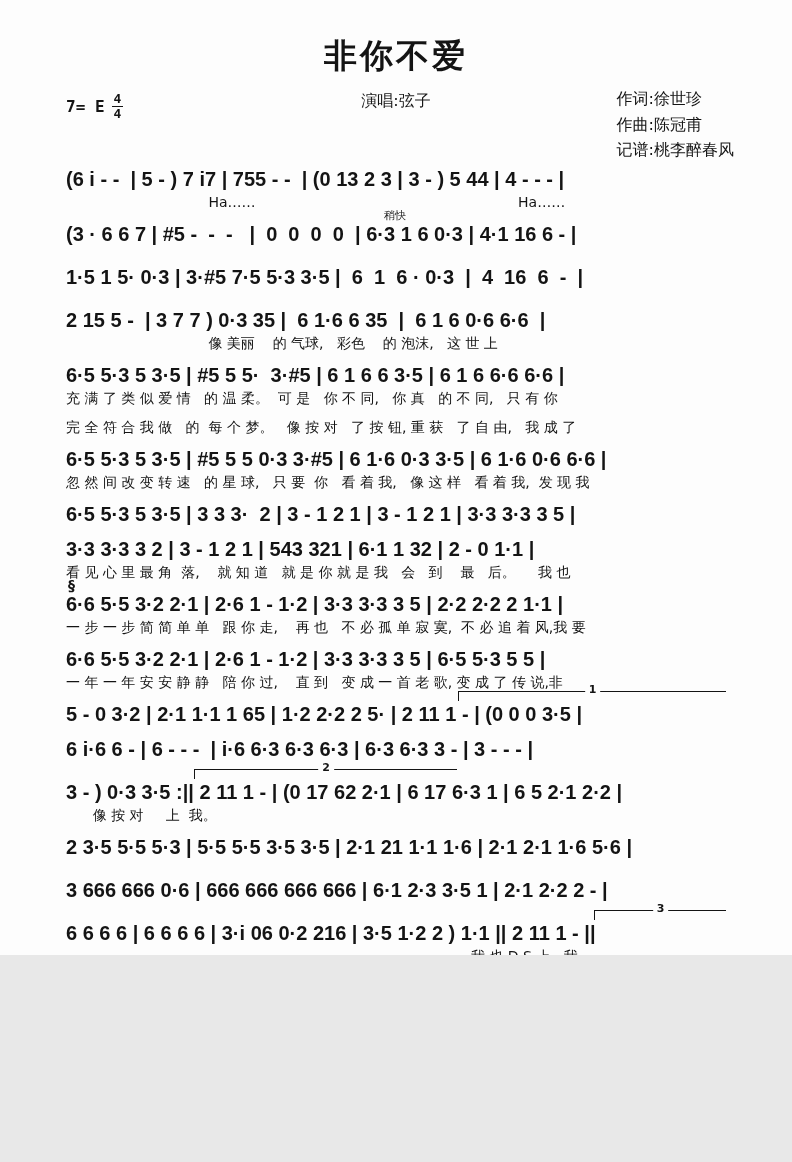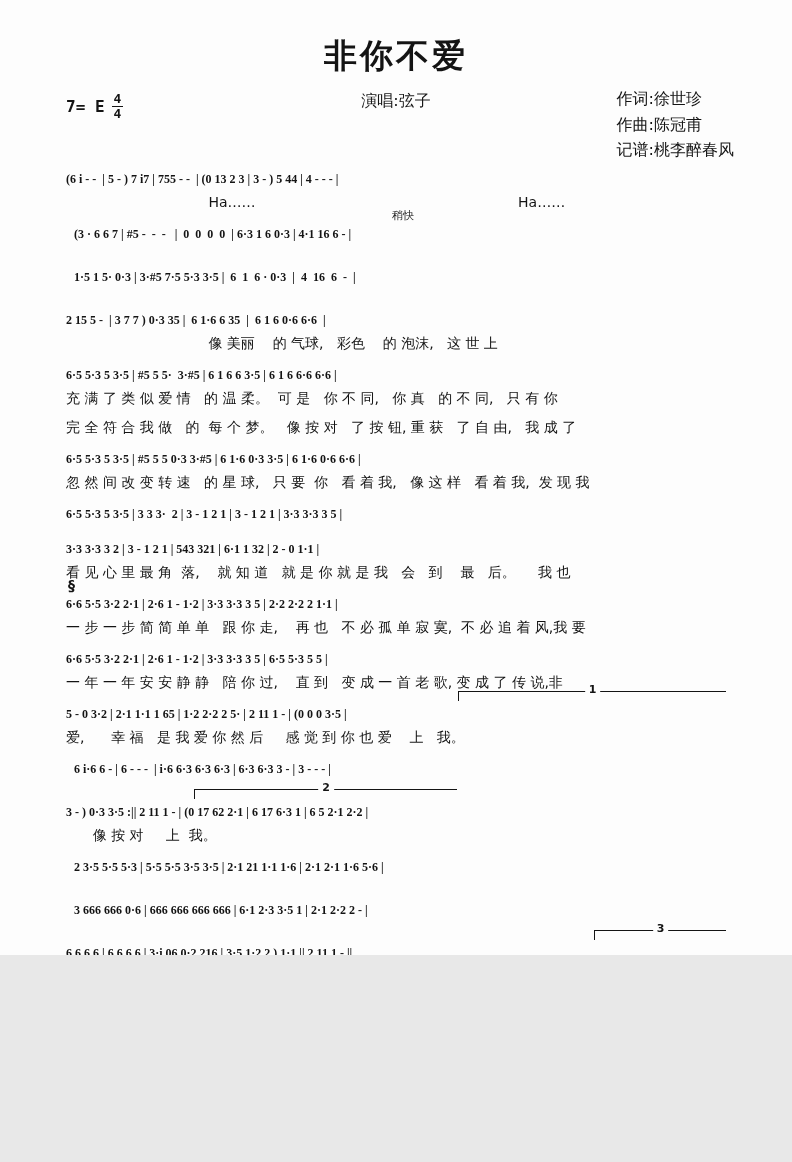--- a/index.html
+++ b/index.html
@@ -13,22 +13,22 @@
   .header{position:relative;height:132px;}
   .title{text-align:center;font-size:33px;font-weight:bold;letter-spacing:3px;font-family:"DejaVu Sans",sans-serif;}
   .performer{text-align:center;font-size:16px;margin-top:12px;}
   .keysig{position:absolute;left:0;top:58px;font-size:16px;font-weight:bold;
           font-family:"DejaVu Sans Mono",monospace;display:flex;align-items:center;gap:7px;}
   .frac{display:inline-flex;flex-direction:column;line-height:1.05;font-size:13px;text-align:center;}
   .frac .num{border-bottom:1.5px solid #141414;padding:0 2px;}
   .credits{position:absolute;right:-8px;top:52px;font-size:16px;line-height:1.6;text-align:left;}
   .score{position:relative;}
   .system{position:relative;margin-bottom:9px;}
-  .system.gap{margin-bottom:17px;margin-left:8px;}
-  .notes{font-family:Liberation Serif, serif;font-weight:bold;font-size:12px;
+  .system.gap{margin-bottom:17px;}
+  .notes{font-family:Liberation Sans, sans-serif;font-weight:bold;font-size:20px;
          line-height:26px;white-space:pre;letter-spacing:0;}
   .lyrics{font-size:14px;line-height:20px;white-space:pre;}
   .tempo{position:absolute;top:-13px;left:318px;font-size:11px;color:#222;}
   .segno{position:absolute;top:-14px;left:2px;font-size:14px;font-weight:bold;}
   .ending{position:absolute;top:-10px;height:9px;border-top:1.5px solid #141414;border-left:1.5px solid #141414;}
   .ending .lbl{position:absolute;top:-8px;left:50%;transform:translateX(-50%);
                background:#fdfdfd;padding:0 4px;font-size:11px;font-weight:bold;line-height:1;}
   .e1{left:392px;right:0;}
   .e2{left:128px;width:262px;}
   .e3{left:528px;right:0;}
@@ -109,21 +109,20 @@
       <div class="notes">6·6 5·5 3·2 2·1 | 2·6 1 - 1·2 | 3·3 3·3 3 5 | 6·5 5·3 5 5 |</div>
       <div class="lyrics">一 年 一 年 安 安 静 静   陪 你 过,    直 到   变 成 一 首 老 歌, 变 成 了 传 说,非</div>
     </div>
 
 
     <div class="system">
       <span class="ending e1">
         <span class="lbl">1</span>
       </span>
       <div class="notes">5 - 0 3·2 | 2·1 1·1 1 65 | 1·2 2·2 2 5· | 2 11 1 - | (0 0 0 3·5 |</div>
-      <div class="lyrics">爱,      幸 福   是 我 爱 你 然 后     感 觉 到 你 也 爱    上   我。</div>
     </div>
 
     <div class="system gap">
       <div class="notes">6 i·6 6 - | 6 - - -  | i·6 6·3 6·3 6·3 | 6·3 6·3 3 - | 3 - - - |</div>
     </div>
 
     <div class="system">
       <span class="ending e2">
         <span class="lbl">2</span>
       </span>

